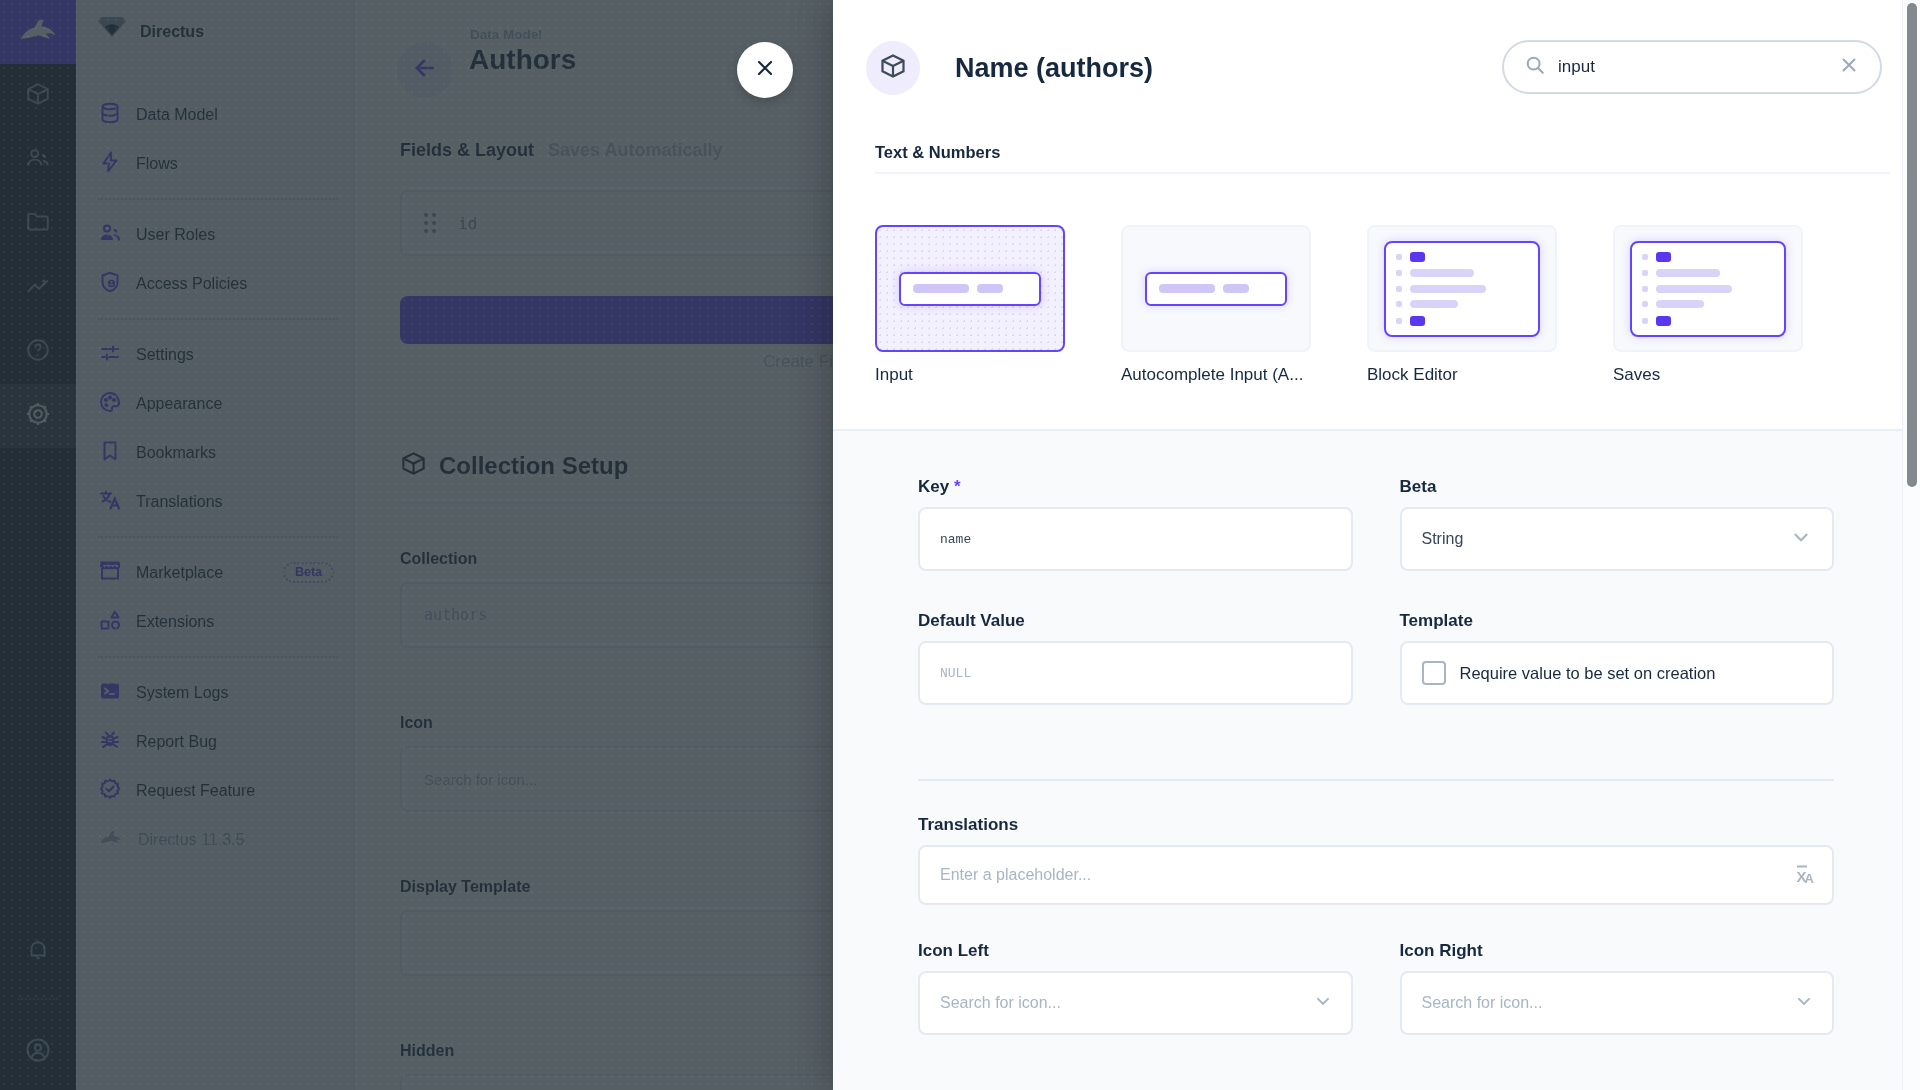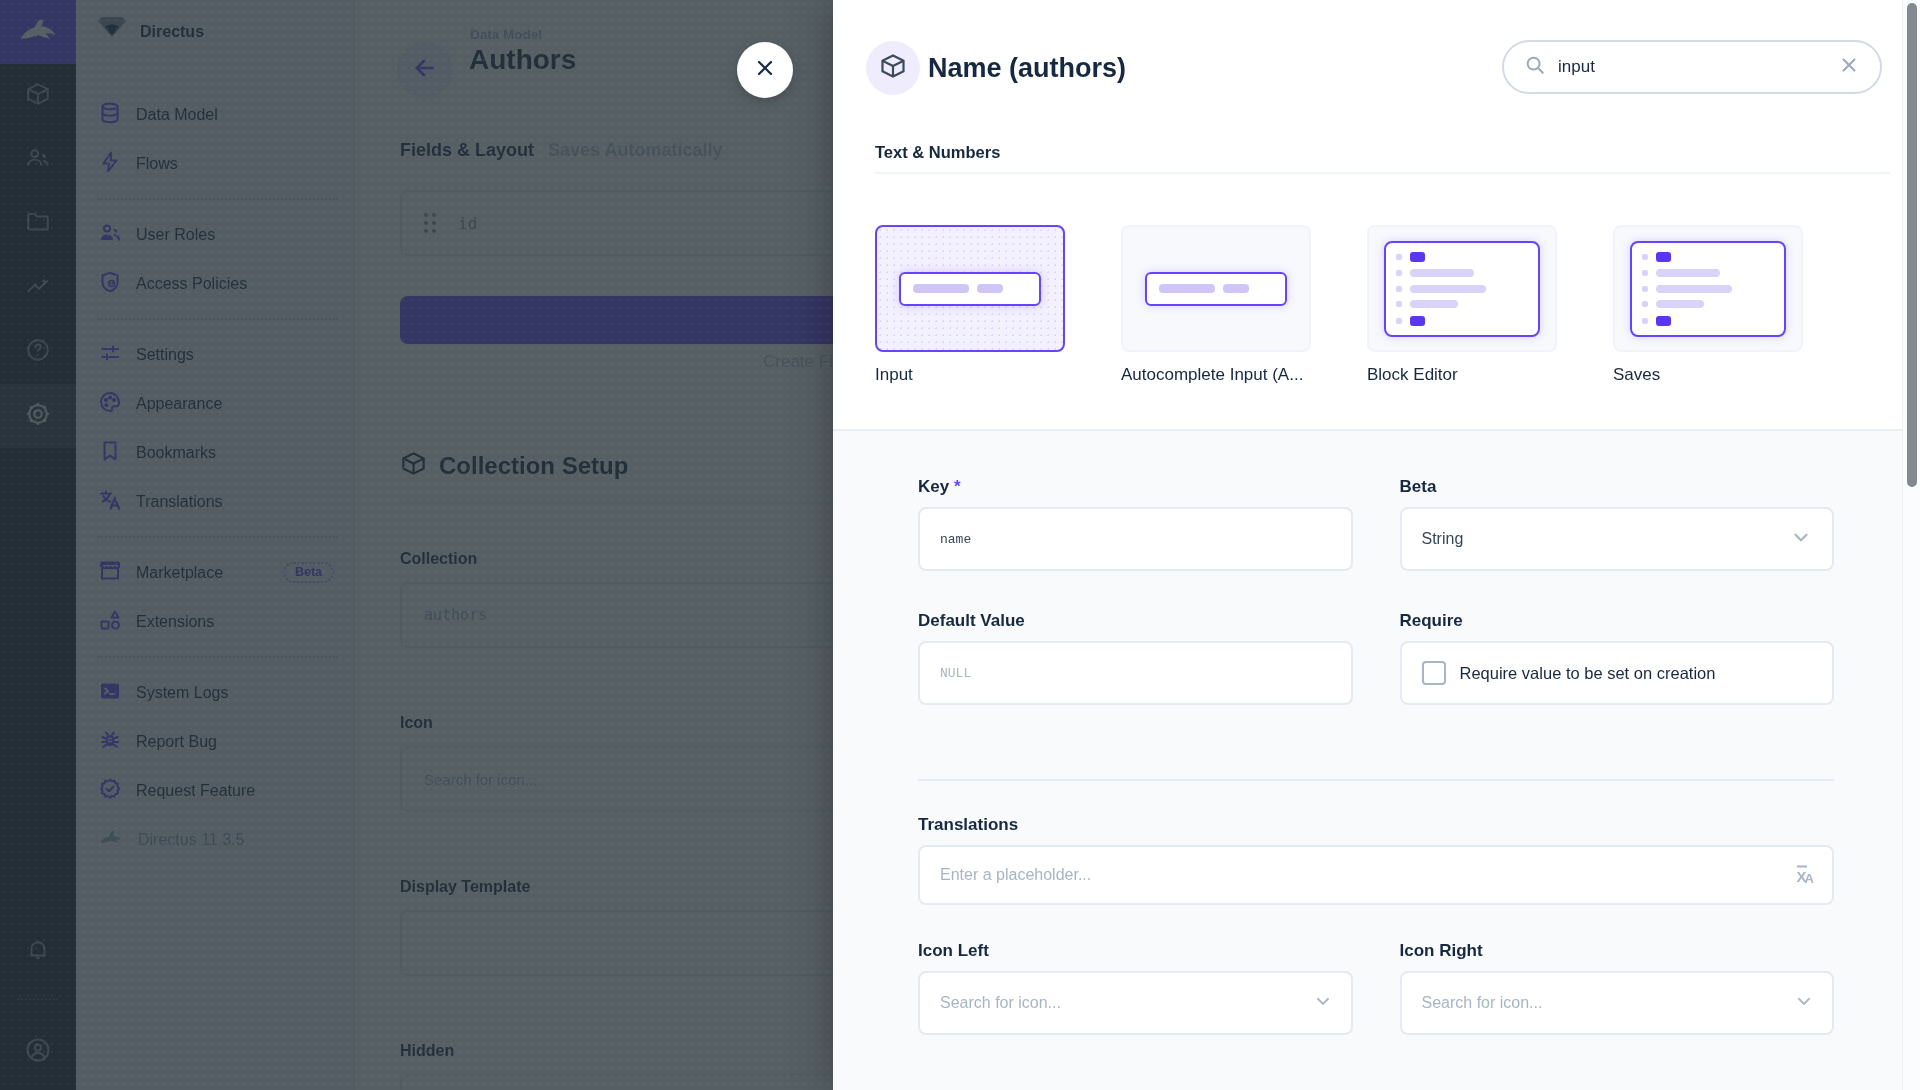--- a/index.html
+++ b/index.html
@@ -74,21 +74,21 @@
 
   
   #drawer-close-btn { position:absolute; left:737px; top:42px; width:56px; height:56px;
     border-radius:50%; background:#fff; z-index:30; display:flex; align-items:center;
     justify-content:center; cursor:pointer; box-shadow:0 4px 12px rgba(0,0,0,0.18); }
 
   
   #drawer { position:absolute; left:833px; top:0; width:1087px; height:1090px;
     background:#fff; z-index:20; box-shadow:0 0 40px rgba(0,0,0,0.3); }
   #drawer-header { position:absolute; left:33px; top:41px; display:flex;
-    align-items:center; gap:8px; }
+    align-items:center; gap:35px; }
   #drawer-icon-circle { width:54px; height:54px; border-radius:50%;
     background:#efecfd; display:flex; align-items:center; justify-content:center; }
   #drawer-title { font-size:27px; font-weight:700; color:#172940; }
   #drawer-search { position:absolute; top:40px; right:38px; width:380px; height:54px;
     border:2px solid #d3dae4; border-radius:27px; background:#fff; display:flex;
     align-items:center; gap:12px; padding:0 20px; }
   #drawer-search input { border:none; outline:none; flex:1; font-size:17px;
     color:#172940; background:transparent; }
   #group-title { position:absolute; left:42px; top:143px; font-size:16.5px;
     font-weight:700; color:#172940; }
@@ -539,21 +539,21 @@
         </div>
       </div>
     </div>
 
     <div class="f-row" style="margin-top:40px">
       <div>
         <div class="f-label">Default Value</div>
         <input class="f-input mono" placeholder="NULL" style="">
       </div>
       <div>
-        <div class="f-label">Require</div>
+        <div class="f-label">Template</div>
         <div class="f-box">
           <input type="checkbox" class="checkbox" style="">
           <span class="check-label">Require value to be set on creation</span>
         </div>
       </div>
     </div>
 
     <hr class="f-hr">
 
     <div>

